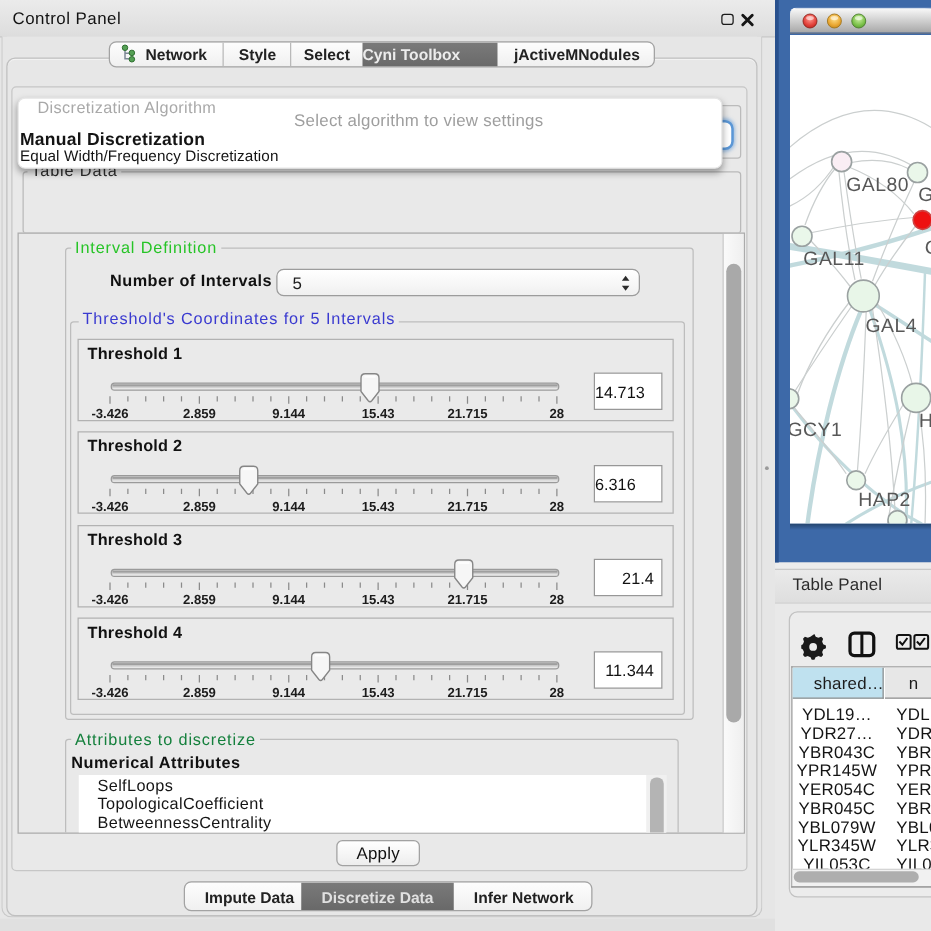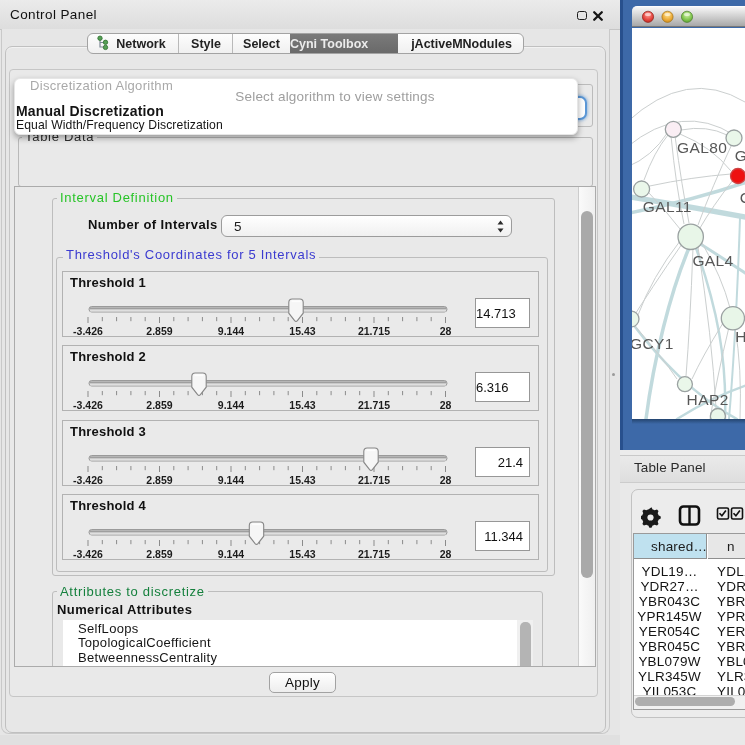--- a/index.html
+++ b/index.html
@@ -130,20 +130,26 @@
 <div class="abs" style="left:15px;top:0.5px;font-size:13px;letter-spacing:0.3px;color:#151515">SelfLoops</div>
 <div class="abs" style="left:15px;top:14.9px;font-size:13px;letter-spacing:0.3px;color:#151515">TopologicalCoefficient</div>
 <div class="abs" style="left:15px;top:29.6px;font-size:13px;letter-spacing:0.3px;color:#151515">BetweennessCentrality</div>
 <div class="abs" style="right:0;top:0;width:16px;height:48px;background:#f0f0f0"></div>
 <div class="abs" style="right:2.5px;top:2px;width:11px;height:60px;background:#b4b4b4;border-radius:5px"></div>
 </div>
 <div class="abs" style="right:0;top:0;width:17px;height:481px;background:linear-gradient(90deg,#fafafa,#efefef);border-left:1px solid #cccccc"></div>
 <div class="abs" style="right:2.5px;top:24px;width:11.5px;height:367px;background:#a9a9a9;border-radius:6px"></div>
 </div>
 <div class="abs" style="left:269px;top:672px;width:67px;height:20.5px;border:1px solid #a2a2a2;border-radius:5px;background:linear-gradient(#ffffff,#ededed);font-size:13.5px;letter-spacing:0.2px;color:#111;text-align:center;line-height:19.5px">Apply</div>
+<div class="abs" style="left:147px;top:705px;width:327px;height:24px;border:1px solid #a3a3a3;border-radius:6px;background:linear-gradient(#fdfdfd,#f0f0f0);overflow:hidden">
+<div class="abs" style="left:93px;top:0;width:122px;height:24px;background:linear-gradient(#7a7a7a,#676767)"></div>
+<div class="abs" style="left:5px;top:4.5px;width:93px;text-align:center;font-size:12.5px;font-weight:600;color:#222">Impute Data</div>
+<div class="abs" style="left:93px;top:4.5px;width:122px;text-align:center;font-size:12.5px;font-weight:600;color:#e0e0e0">Discretize Data</div>
+<div class="abs" style="left:215px;top:4.5px;width:112px;text-align:center;font-size:12.5px;font-weight:600;color:#222">Infer Network</div>
+</div>
 <div class="abs" style="left:0;top:735px;width:620px;height:10px;background:#e0e0e0"></div>
 <div class="abs" style="left:612px;top:373px;width:3px;height:3px;border-radius:50%;background:#9a9a9a"></div>
 <div class="abs" style="left:620px;top:0;width:125px;height:450px;background:#3d69a8"></div>
 <div class="abs" style="left:620px;top:450px;width:125px;height:5px;background:#ececec"></div>
 <div class="abs" style="left:620px;top:0;width:2.5px;height:450px;background:#28508d"></div>
 <div class="abs" style="left:632px;top:6px;width:113px;height:21px;border-radius:5px 0 0 0;background:linear-gradient(#f7f7f7,#a8a8a8);border-top:1px solid #fdfdfd;border-bottom:1px solid #787878"></div>
 <svg class="abs" style="left:638px;top:7px" width="60" height="19" viewBox="0 0 60 19">
 <defs>
 <radialGradient id="rg" cx="0.5" cy="0.35" r="0.75">
           <stop offset="0" stop-color="#ff9990"></stop>

